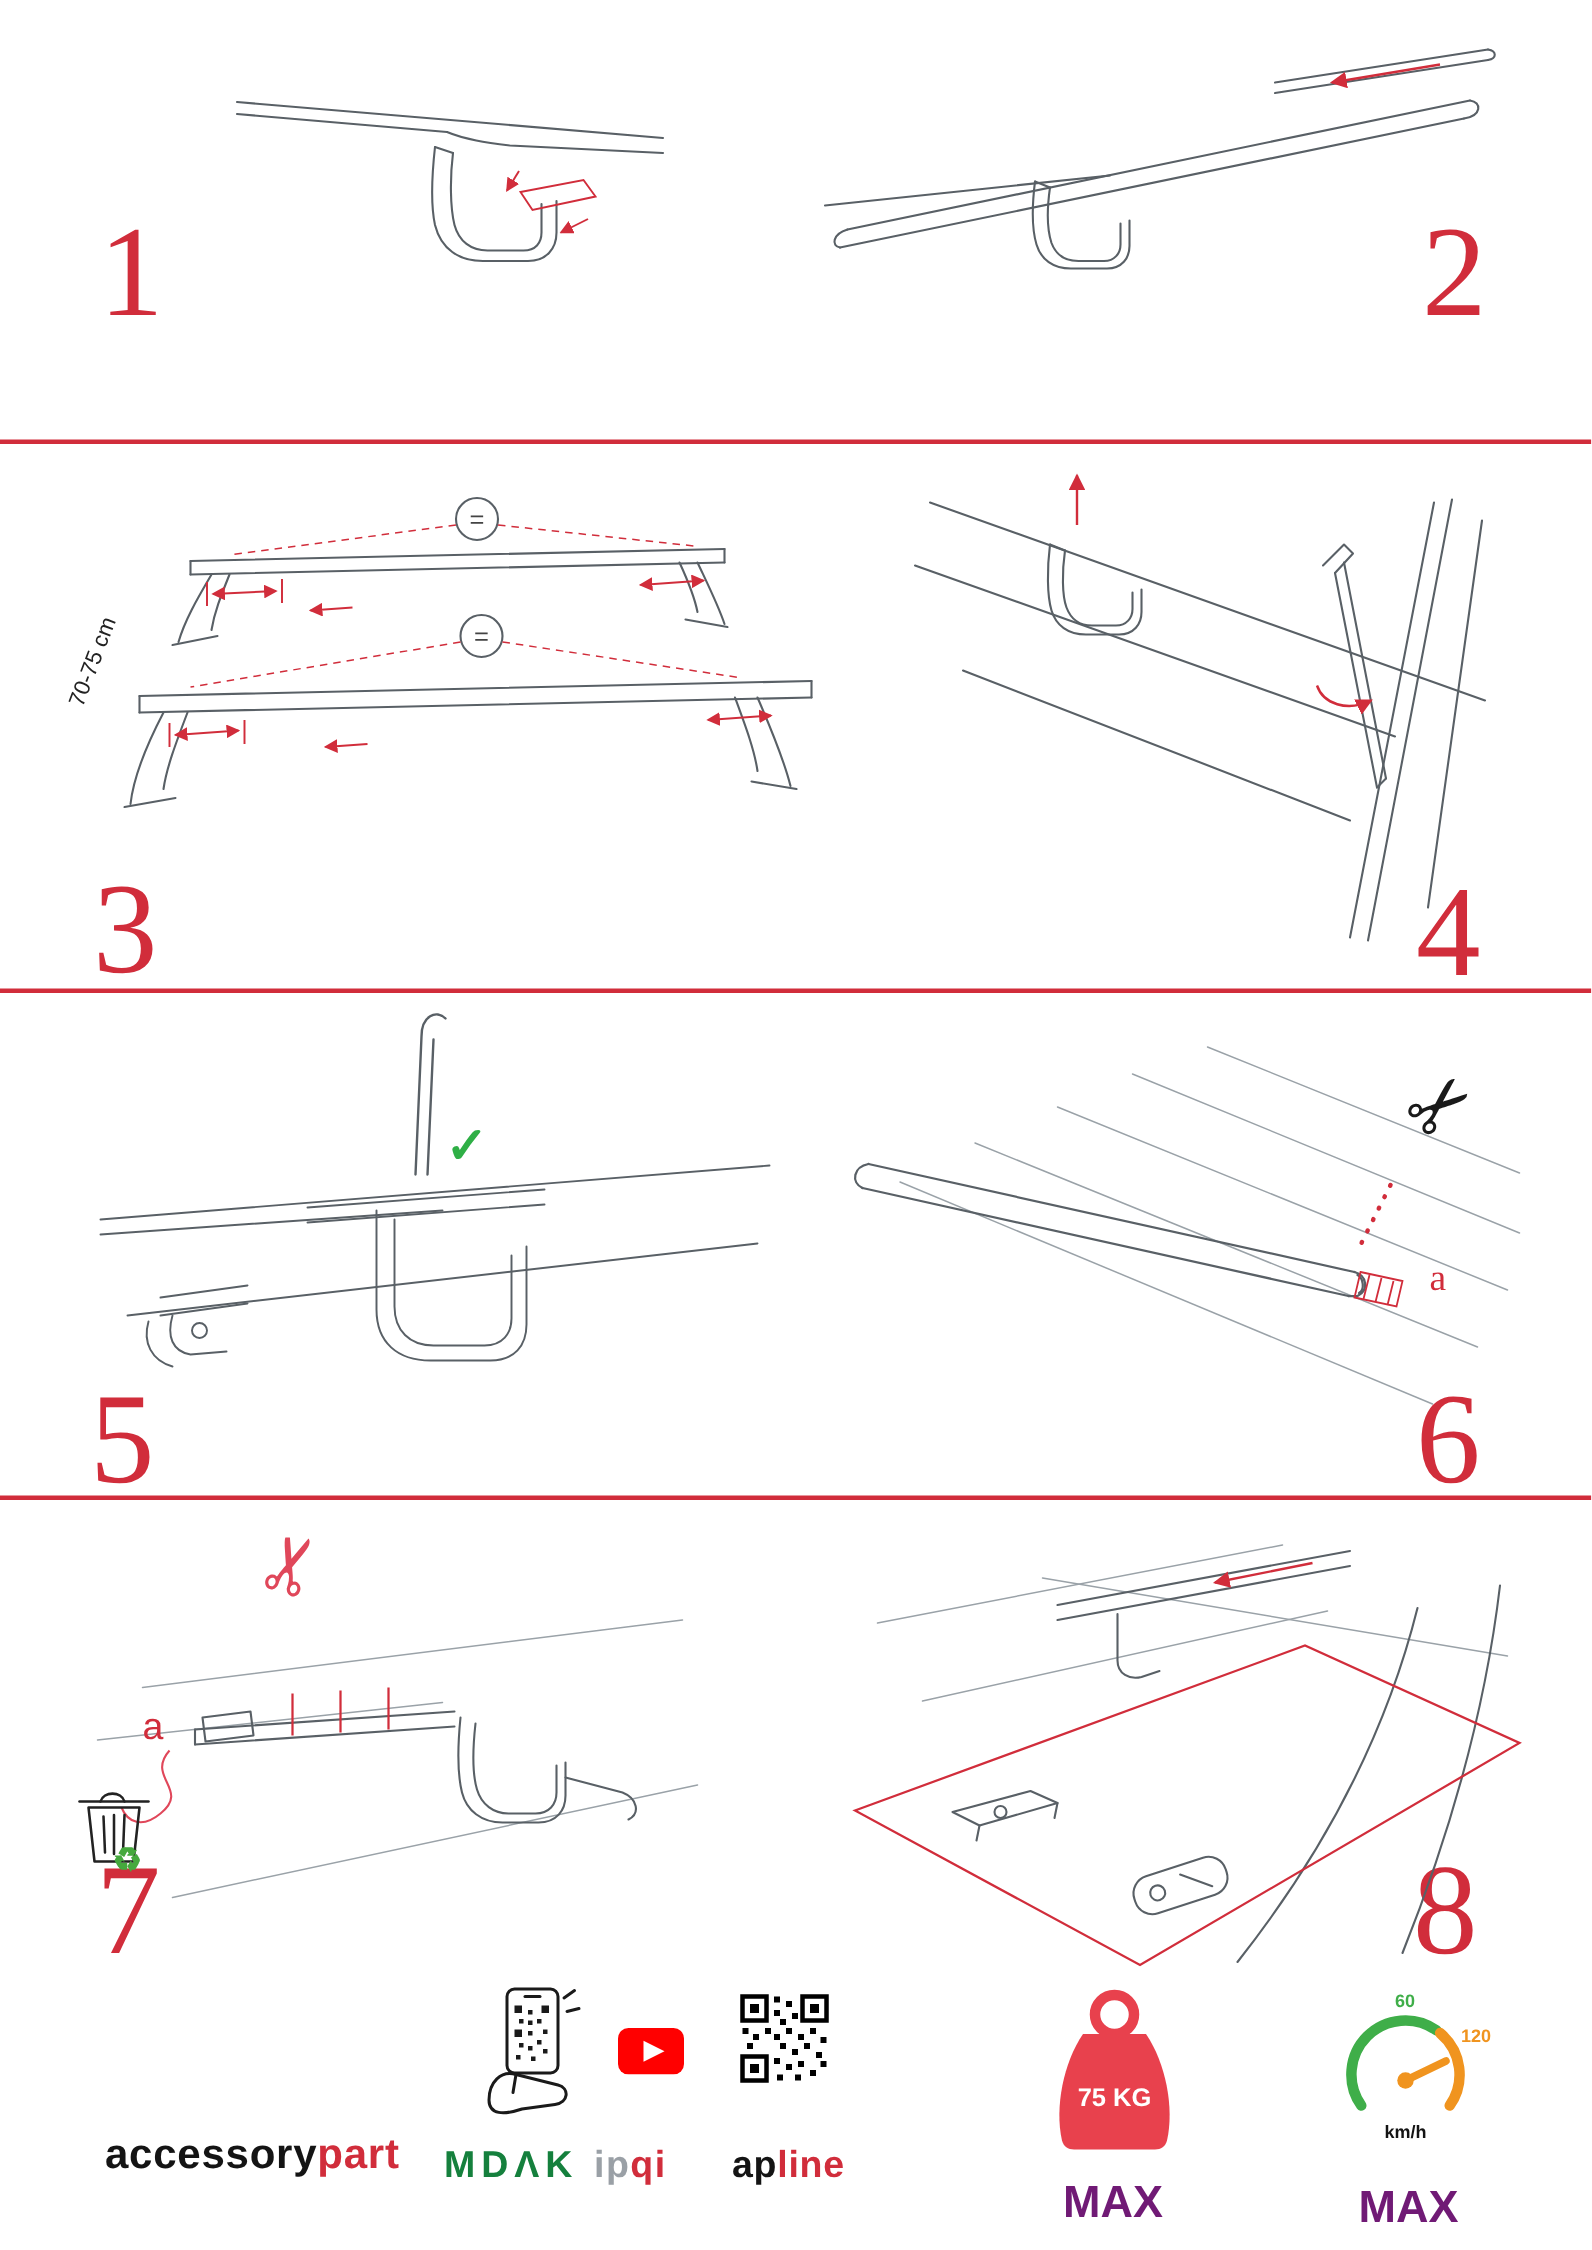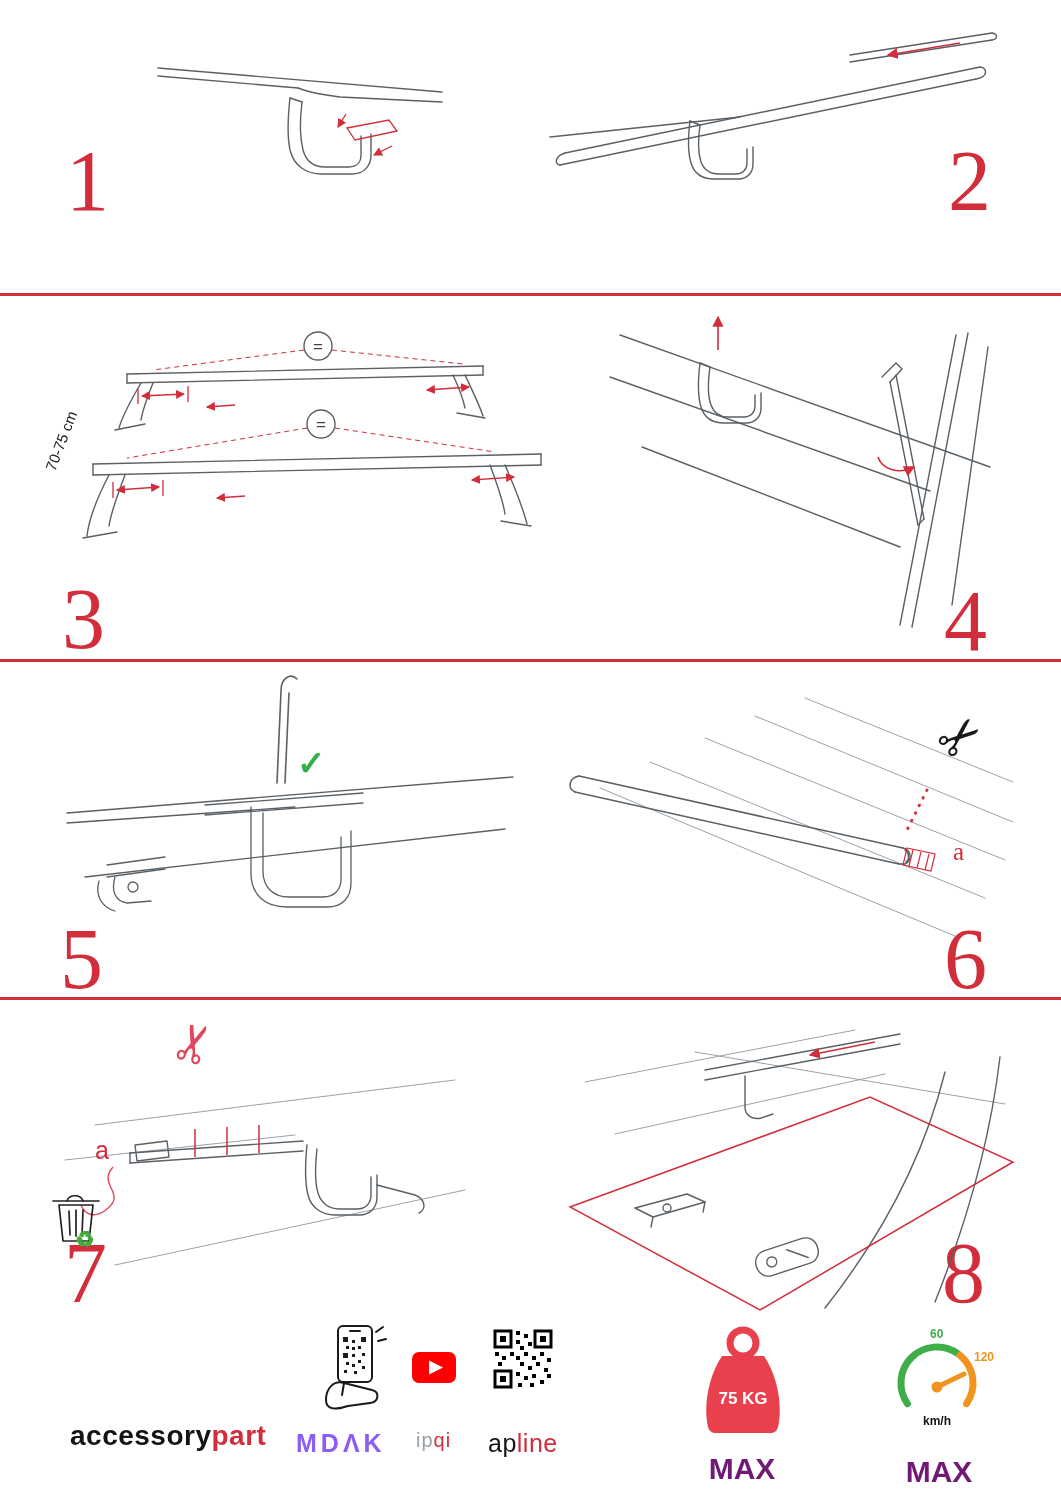--- a/index.html
+++ b/index.html
@@ -7,23 +7,23 @@
   .page { position:relative; width:1061px; height:1500px; background:#ffffff; overflow:hidden; }
   .sep { position:absolute; left:0; width:1061px; height:3px; background:#d12d3b; }
   .stepnum { position:absolute; font-family:"Liberation Serif", serif; font-size:86px; line-height:1; color:#d12d3b; }
   .illus { position:absolute; }
   svg text { font-family:"Liberation Sans", sans-serif; }
   .serif-label { font-family:"Liberation Serif", serif; }
   .brand { position:absolute; left:84px; top:1334px; font-size:48px; font-weight:700; letter-spacing:3px; color:#2b2d86; }
   .subbrand { position:absolute; left:70px; top:1420px; font-size:28px; font-weight:700; color:#141414; letter-spacing:0.5px; }
   .red-t { color:#d12d3b;margin-top:44px; }
   .gray-t { color:#9aa0a6; }
-  .logo-mdak { position:absolute; left:296px; top:1429px; font-size:25px; font-weight:700; letter-spacing:4px; color:#8b5cf6; }
-  .logo-ipqi { position:absolute; left:416px; top:1429px; font-size:20px; font-weight:400; letter-spacing:1px; }
-  .logo-apline { position:absolute; left:488px; top:1429px; font-size:25px; font-weight:400; letter-spacing:0.5px; color:#141414; }
+  .logo-mdak { position:absolute; left:296px; top:1429px; font-size:25px; font-weight:700; letter-spacing:4px; color:#15803d; }
+  .logo-ipqi { position:absolute; left:396px; top:1429px; font-size:25px; font-weight:700; letter-spacing:1px; }
+  .logo-apline { position:absolute; left:488px; top:1429px; font-size:25px; font-weight:700; letter-spacing:0.5px; color:#141414; }
   .max-label { position:absolute; font-size:30px; font-weight:700; color:#701a75; text-align:center; }
   .max-weight { left:694px; top:1452px; width:96px; }
   .max-speed { left:880px; top:1455px; width:118px; }
 </style>
 </head>
 <body>
 
 <div class="page">
 
   <svg width="0" height="0" style="position:absolute" aria-hidden="true">

